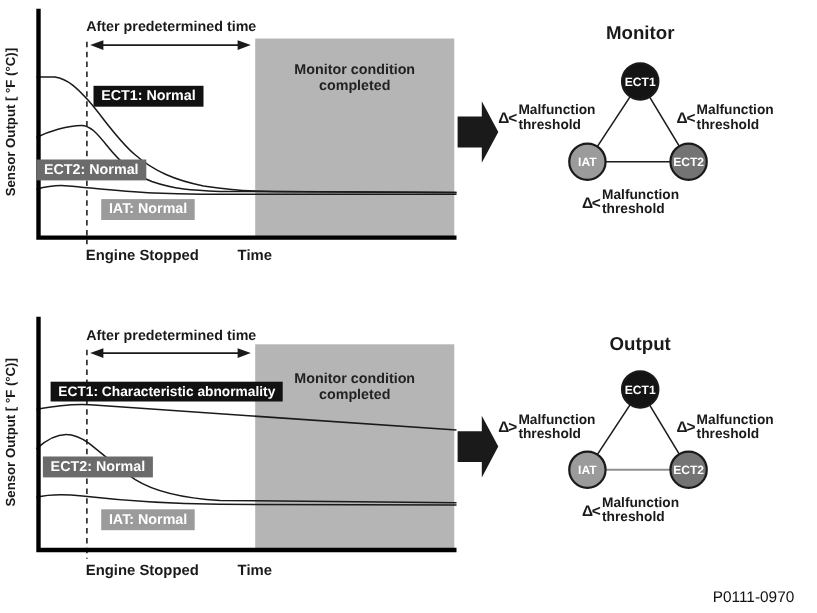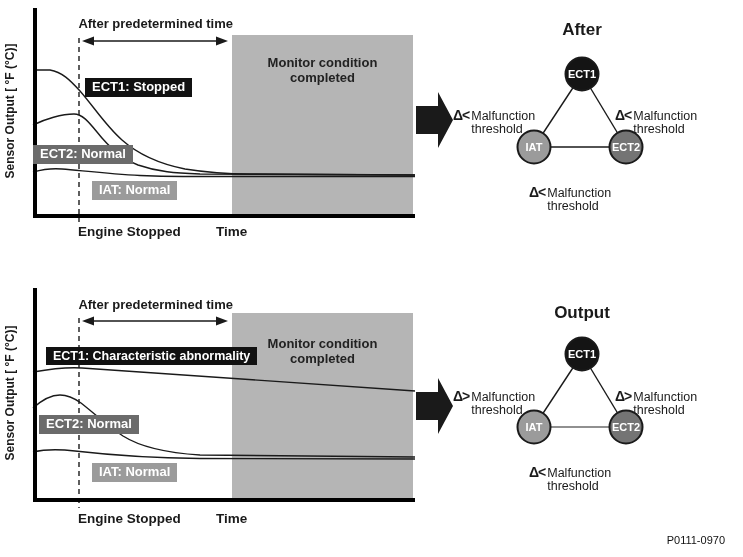--- a/index.html
+++ b/index.html
@@ -29,22 +29,22 @@
   .badge-iat{background:var(--iat_badge_bg,#9b9b9b);}
   .lbl{font-weight:bold;color:#1a1a1a;}
   .interval{font-size:13px;text-align:right;width:156px;white-space:nowrap;}
   .regiontxt{font-size:13px;text-align:center;width:173px;color:#222;}
   .axislbl{font-size:13.5px;white-space:nowrap;padding-left:48px;}
   .timelbl{font-size:13.5px;width:44px;}
   .ylabel{transform:rotate(-90deg);width:160px;text-align:center;font-size:12px;font-weight:bold;white-space:nowrap;}
   .title{font-size:17px;font-weight:bold;text-align:center;width:100px;}
   .ann{display:flex;align-items:center;gap:2px;}
   .ann .sym{font-size:14px;font-weight:bold;letter-spacing:-1px;white-space:nowrap;}
-  .ann .txt{font-size:12.5px;font-weight:normal;width:76px;line-height:1.06;margin-top:16px;}
-  .figcode{font-size:11px;font-weight:normal;text-align:right;width:80px;color:#111;}
+  .ann .txt{font-size:12.5px;font-weight:bold;width:76px;line-height:1.06;}
+  .figcode{font-size:14px;font-weight:normal;text-align:center;width:80px;color:#111;}
 </style>
 </head>
 <body>
 
 <div id="stage">
 
   <svg class="abs" style="left:0;top:0;" width="743" height="557" viewBox="0 0 743 557">
 
     <g>
       <rect class="region" x="232" y="35" width="181" height="181"></rect>
@@ -93,26 +93,26 @@
       <circle class="node node-ect2" cx="626" cy="427" r="16.5"></circle>
       <text class="node-text" x="582" y="358">ECT1</text>
       <text class="node-text" x="534" y="431">IAT</text>
       <text class="node-text" x="626" y="431">ECT2</text>
     </g>
   </svg>
 
   <div class="abs ylabel lbl" style="left:-70px;top:104px;">Sensor Output [ °F (°C)]</div>
   <div class="abs interval lbl" style="left:77px;top:16px;">After predetermined time</div>
   <div class="abs regiontxt lbl" style="left:236px;top:55px;">Monitor condition completed</div>
-  <div class="abs badge badge-ect1" style="left:85px;top:78px;">ECT1: Stopped</div>
+  <div class="abs badge badge-ect1" style="left:85px;top:78px;">ECT1: Normal</div>
   <div class="abs badge badge-ect2" style="left:33px;top:145px;">ECT2: Normal</div>
   <div class="abs badge badge-iat" style="left:92px;top:181px;">IAT: Normal</div>
   <div class="abs axislbl lbl" style="left:30px;top:224px;">Engine Stopped</div>
   <div class="abs timelbl lbl" style="left:216px;top:224px;">Time</div>
-  <div class="abs title" style="left:532px;top:20px;">After</div>
+  <div class="abs title" style="left:532px;top:20px;">Monitor</div>
 
   <div class="abs ann" style="left:453px;top:94px;">
     <span class="sym">Δ&lt;</span>
     <span class="txt">Malfunction threshold</span>
   </div>
   <div class="abs ann" style="left:615px;top:94px;">
     <span class="sym">Δ&lt;</span>
     <span class="txt">Malfunction threshold</span>
   </div>
   <div class="abs ann" style="left:529px;top:171px;">

